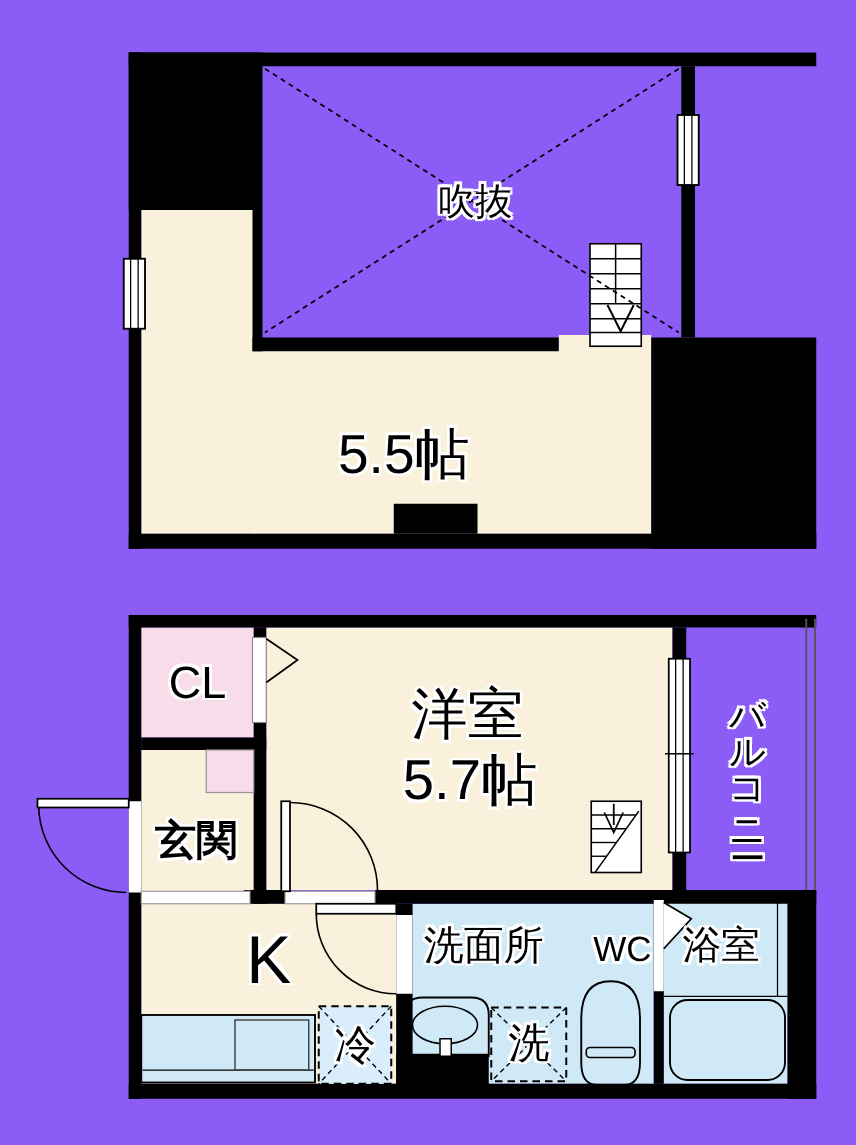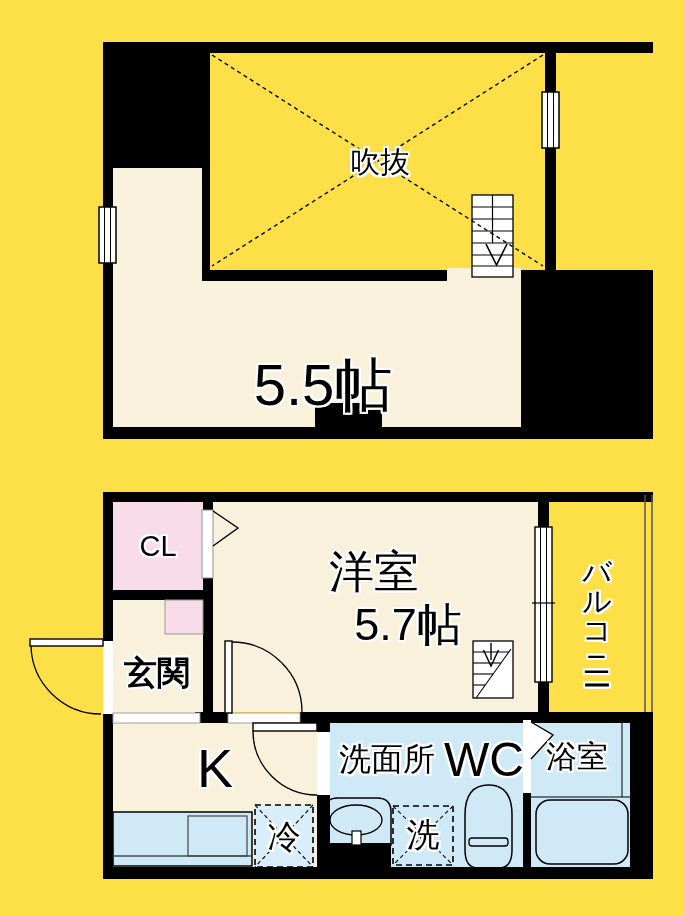--- a/index.html
+++ b/index.html
@@ -1,16 +1,16 @@
 <!DOCTYPE html>
 <html><head>
 <meta charset="utf-8">
 <style>
   html,body{margin:0;padding:0;background:#fff;}
-  #canvas{position:relative;width:685px;height:916px;background:#fde047;overflow:hidden;
+  #canvas{position:relative;width:685px;height:916px;background:#8b5cf6;overflow:hidden;
           font-family:"Liberation Sans","DejaVu Sans",sans-serif;}
   #canvas svg{position:absolute;left:0;top:0;}
   .fill-room{fill:#FAF1DC}
   .fill-closet{fill:#F8DCE9}
   .fill-water{fill:#D0E9F7}
   .fill-wall{fill:#000000}
   .lbl{position:absolute;transform:translate(-50%,-50%);color:#000;white-space:nowrap;
        text-shadow:-2px -2px 0 #fff,2px -2px 0 #fff,-2px 2px 0 #fff,2px 2px 0 #fff,
                    0 -2px 0 #fff,0 2px 0 #fff,-2px 0 0 #fff,2px 0 0 #fff;
        line-height:1;}
@@ -178,27 +178,27 @@
 
     <g>
       <line x1="531" y1="797" x2="630" y2="797" stroke="#000" stroke-width="1"></line>
       <line x1="622" y1="720" x2="622" y2="797" stroke="#000" stroke-width="1"></line>
       <rect x="536" y="800" width="92" height="64" rx="14" fill="#D0E9F7" stroke="#000" stroke-width="1.5"></rect>
     </g>
   </g>
 </svg>
 
 <div class="lbl" style="left:380px;top:162px;font-size:30px;">吹抜</div>
-<div class="lbl" style="left:323px;top:364px;font-size:58px;margin-top:21px;">5.5帖</div>
-
-<div class="lbl" style="left:158px;top:546px;font-size:29px;">CL</div>
+<div class="lbl" style="left:323px;top:364px;font-size:44px;">5.5帖</div>
+
+<div class="lbl" style="left:158px;top:546px;font-size:36px;">CL</div>
 <div class="lbl" style="left:157px;top:672px;font-size:33px;font-weight:bold;">玄関</div>
 <div class="lbl" style="left:374px;top:571px;font-size:45px;">洋室</div>
-<div class="lbl" style="left:376px;top:624px;font-size:45px;margin-left:32px;">5.7帖</div>
+<div class="lbl" style="left:376px;top:624px;font-size:45px;">5.7帖</div>
 <div class="lbl vert" style="left:597px;top:605px;font-size:29px;">バルコニー</div>
 <div class="lbl" style="left:215px;top:768px;font-size:54px;">K</div>
-<div class="lbl" style="left:387px;top:759px;font-size:32px;">洗面所</div>
-<div class="lbl" style="left:484px;top:760px;font-size:48px;">WC</div>
+<div class="lbl" style="left:387px;top:759px;font-size:32px;font-family:Liberation Mono, monospace;">洗面所</div>
+<div class="lbl" style="left:498px;top:760px;font-size:28px;">WC</div>
 <div class="lbl" style="left:577px;top:756px;font-size:31px;font-family:Liberation Serif, serif;">浴室</div>
 <div class="lbl" style="left:423px;top:834px;font-size:33px;">洗</div>
 <div class="lbl" style="left:284px;top:836px;font-size:33px;">冷</div>
 
 </div>
 
 </body></html>

